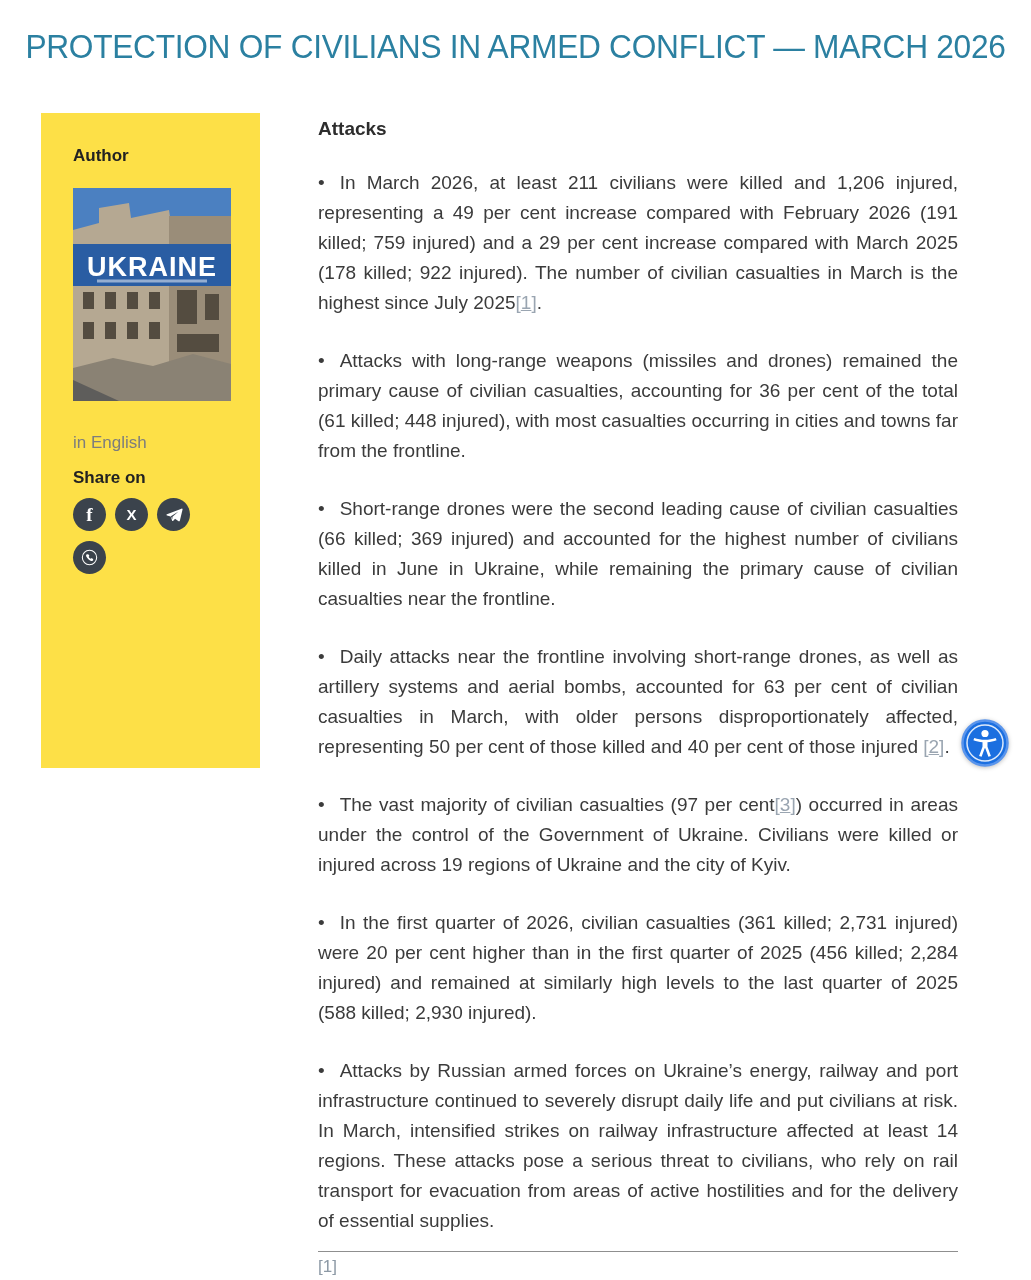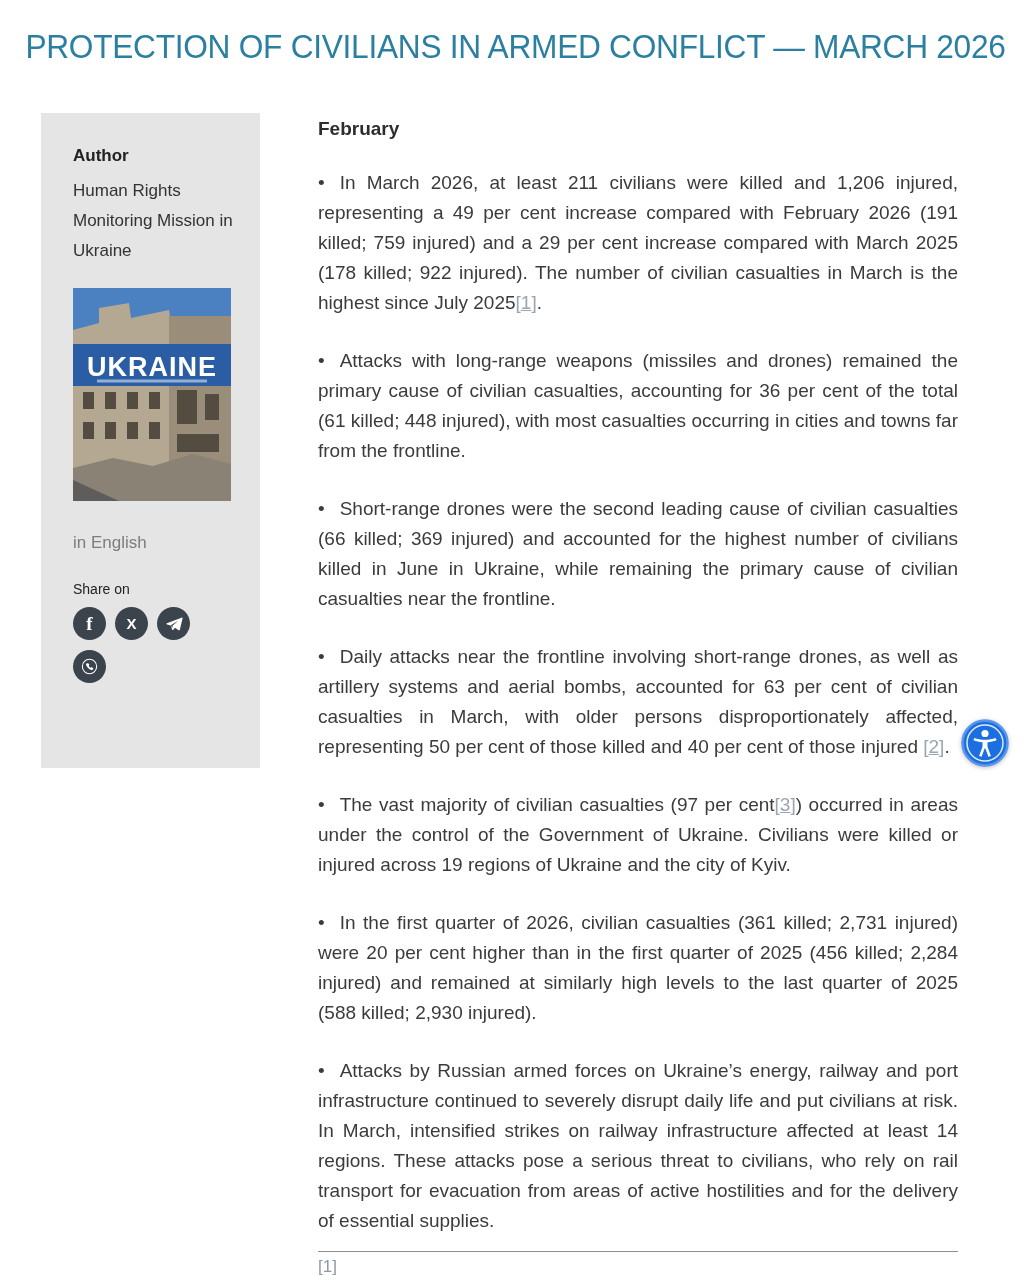--- a/index.html
+++ b/index.html
@@ -7,26 +7,26 @@
     font-family:"Liberation Sans", sans-serif; }
   .page { position:relative; width:1031px; height:1280px; background:#fff;padding-left:12px; }
 
   
   .page-title { position:absolute; top:28px; left:0; right:0; text-align:center;
     font-size:33px; font-weight:500; color:#2b80a1; letter-spacing:-0.3px;
     transform:scaleX(.96); transform-origin:center; white-space:nowrap; }
 
   
   .sidebar { position:absolute; left:41px; top:113px; width:219px; height:655px;
-    background:#e5e5e5; padding:33px 30px 20px 32px; }
+    background:#fde047; padding:33px 30px 20px 32px; }
   .author-label { font-size:17px; font-weight:bold; color:#222; margin-bottom:10px; }
   .author-name { font-size:17px; color:#333; line-height:30px; width:160px; }
   .cover { width:158px; height:213px; margin-top:22px; display:block; }
   .lang { font-size:17px; color:#7d7d7d; margin-top:32px; }
-  .share-label { font-size:14px; font-weight:normal; color:#222; margin-top:28px; }
+  .share-label { font-size:17px; font-weight:bold; color:#222; margin-top:15px; }
   .share-row { margin-top:10px; width:125px; display:flex; flex-wrap:wrap; gap:10px 9px; }
   .social { width:33px; height:33px; border-radius:50%; background:#3b434c;
     display:flex; align-items:center; justify-content:center; color:#fff;
     cursor:pointer; flex:0 0 auto; }
   .social .fb-glyph { font-family:"Liberation Serif", serif; font-weight:bold; font-size:19px; line-height:1; }
   .social .x-glyph { font-weight:bold; font-size:15px; line-height:1; }
 
   
   .main { position:absolute; left:318px; top:105px; width:640px; }
   .summary-heading { font-size:19px; font-weight:bold; color:#2d2d2d; margin-top:13px; }
@@ -44,21 +44,20 @@
 </style>
 </head>
 <body>
 
 <div class="page">
 
   <h1 class="page-title">PROTECTION OF CIVILIANS IN ARMED CONFLICT — MARCH 2026</h1>
 
   <aside class="sidebar">
     <div class="author-label">Author</div>
-    <div class="author-name">Human Rights Monitoring Mission in Ukraine</div>
 
     <svg class="cover" viewBox="0 0 158 213" width="158" height="213" xmlns="http://www.w3.org/2000/svg">
       <rect width="158" height="213" fill="#8f8778"></rect>
       <rect width="158" height="92" fill="#4b80c1"></rect>
       <polygon points="0,42 26,35 26,20 56,15 58,30 96,22 98,36 130,30 158,36 158,213 0,213" fill="#b5a892"></polygon>
       <rect x="96" y="28" width="62" height="185" fill="#9a8d79"></rect>
       <g fill="#544c40">
         <rect x="10" y="104" width="11" height="17"></rect>
           <rect x="32" y="104" width="11" height="17"></rect>
         <rect x="54" y="104" width="11" height="17"></rect>
@@ -96,21 +95,21 @@
       <div class="social">
         <svg width="21" height="21" viewBox="0 0 24 24">
           <circle cx="12" cy="12" r="8.2" fill="none" stroke="#ffffff" stroke-width="1.2"></circle>
           <path fill="#ffffff" d="M9.1 8.6c.5-.5 1.25-.5 1.7.05l.75.9c.32.4.3.95-.08 1.3l-.45.42c.45 1 1.2 1.75 2.2 2.2l.42-.45c.35-.38.9-.4 1.3-.08l.9.75c.55.45.57 1.2.05 1.7-.7.68-1.75.88-2.6.42-2.15-1.1-3.85-2.8-4.95-4.95-.45-.85-.25-1.9.43-2.56z"></path>
         </svg>
       </div>
     </div>
   </aside>
 
   <main class="main">
-    <h2 class="summary-heading">February</h2>
+    <h2 class="summary-heading">Attacks</h2>
 
     <p class="bullet"><span class="dot">•</span><span>In March 2026, at least 211 civilians were killed and 1,206 injured, representing a 49 per cent increase compared with February 2026 (191 killed; 759 injured) and a 29 per cent increase compared with March 2025 (178 killed; 922 injured). The number of civilian casualties in March is the highest since July 2025</span><span class="fno">[</span><a class="fn">1</a><span class="fno">]</span><span>.</span></p>
 
     <p class="bullet"><span class="dot">•</span><span>Attacks with long-range weapons (missiles and drones) remained the primary cause of civilian casualties, accounting for 36 per cent of the total (61 killed; 448 injured), with most casualties occurring in cities and towns far from the frontline.</span></p>
 
     <p class="bullet"><span class="dot">•</span><span>Short-range drones were the second leading cause of civilian casualties (66 killed; 369 injured) and accounted for the highest number of civilians killed in June in Ukraine, while remaining the primary cause of civilian casualties near the frontline.</span></p>
 
     <p class="bullet"><span class="dot">•</span><span>Daily attacks near the frontline involving short-range drones, as well as artillery systems and aerial bombs, accounted for 63 per cent of civilian casualties in March, with older persons disproportionately affected, representing 50 per cent of those killed and 40 per cent of those injured </span><span class="fno">[</span><a class="fn">2</a><span class="fno">]</span><span>.</span></p>
 
     <p class="bullet"><span class="dot">•</span><span>The vast majority of civilian casualties (97 per cent</span><span class="fno">[</span><a class="fn">3</a><span class="fno">]</span><span>) occurred in areas under the control of the Government of Ukraine. Civilians were killed or injured across 19 regions of Ukraine and the city of Kyiv.</span></p>

